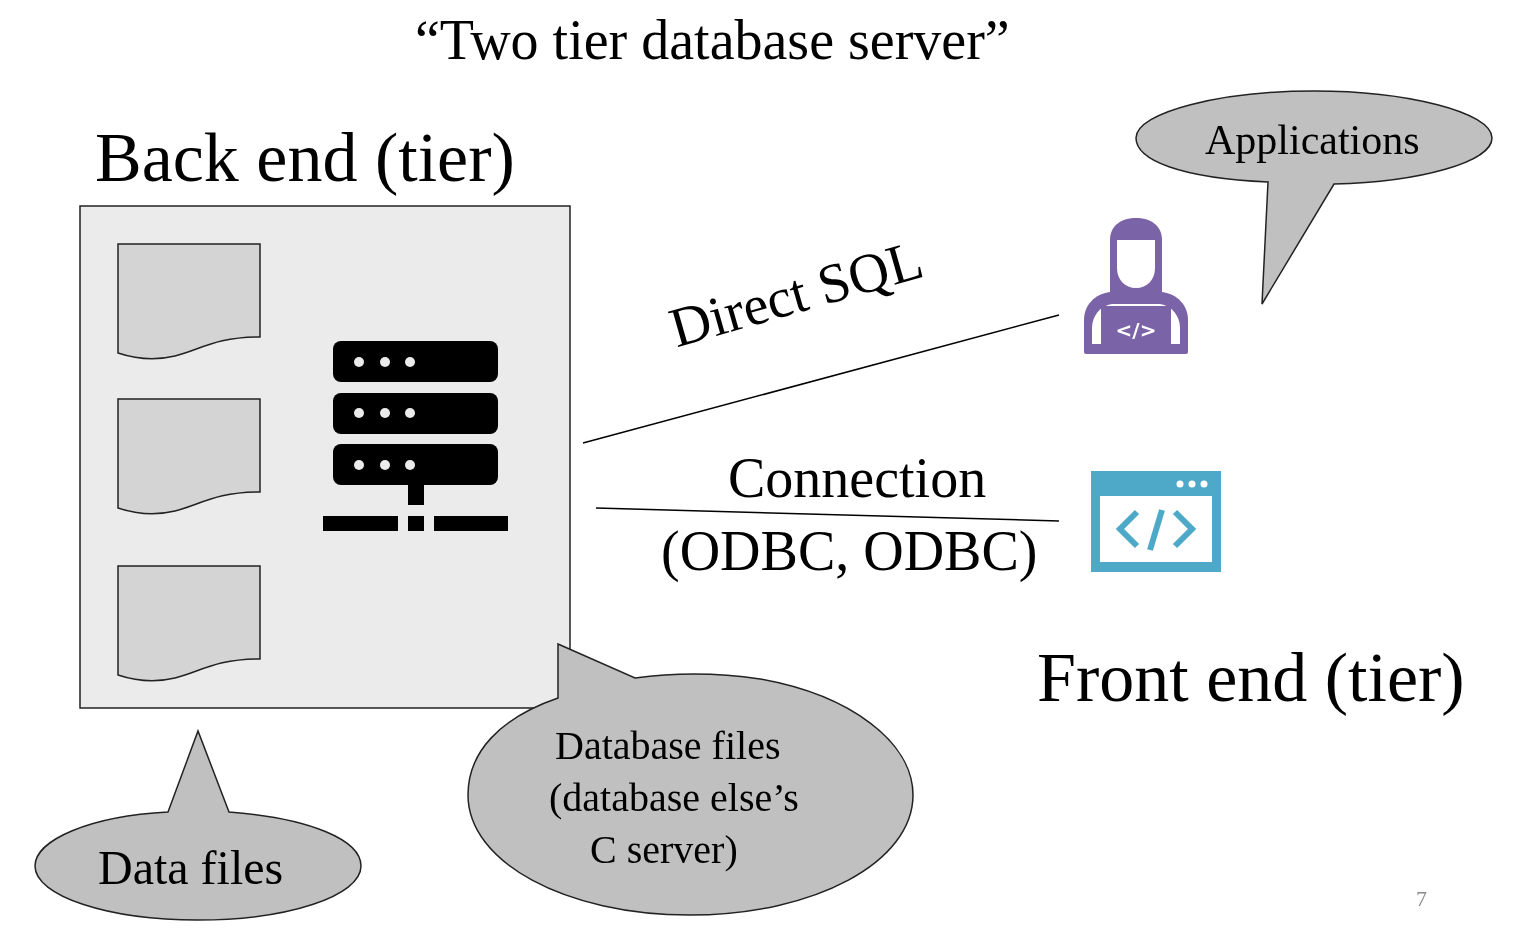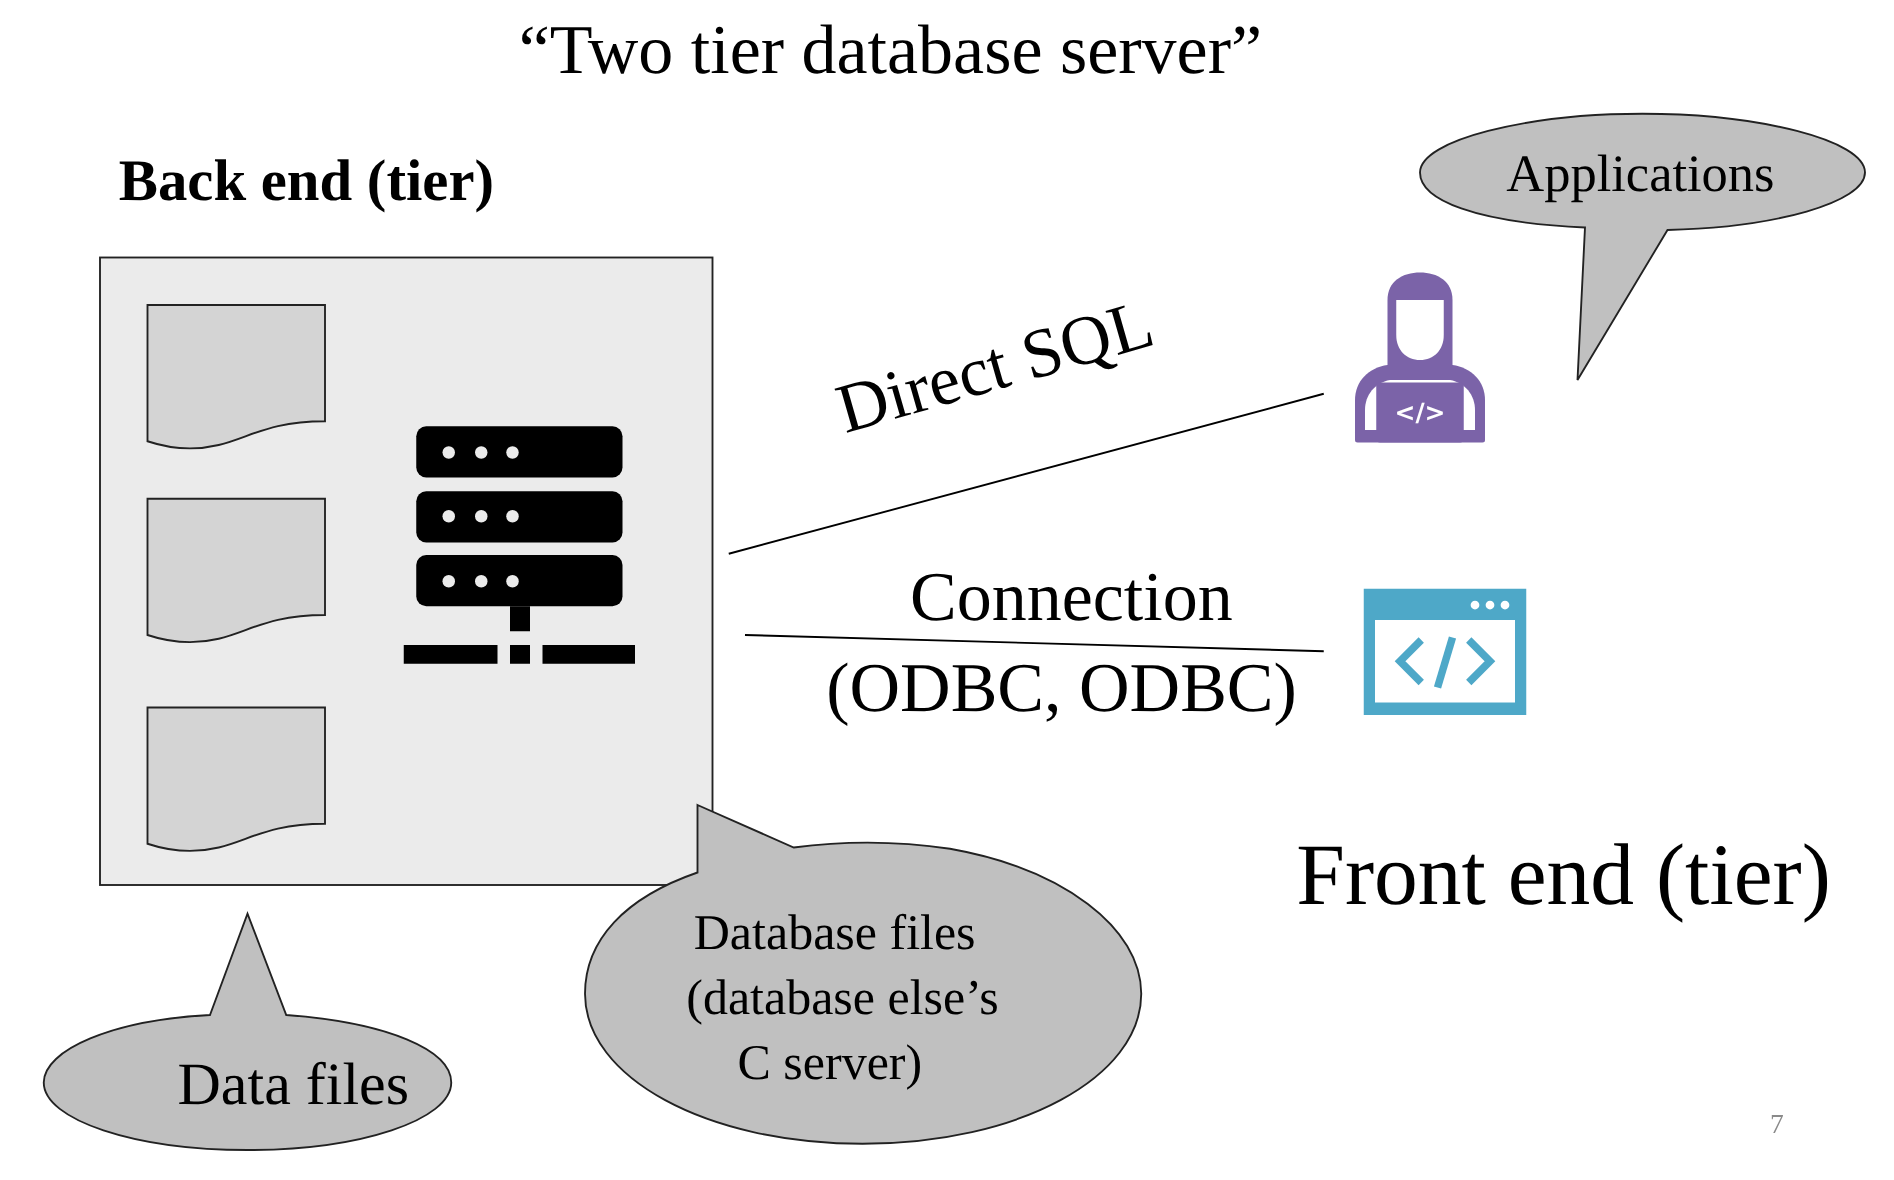--- a/index.html
+++ b/index.html
@@ -1,26 +1,26 @@
 <!DOCTYPE html>
 <html><head>
   <meta charset="utf-8">
   <style>
     html, body { margin: 0; padding: 0; background: #ffffff; }
     body { width: 1515px; height: 944px; position: relative; overflow: hidden;
            font-family: "Liberation Serif", "DejaVu Serif", serif; color: #000; }
     .txt { position: absolute; white-space: nowrap; font-family: "Liberation Serif", "DejaVu Serif", serif; }
     #title-wrap { position:absolute; left: 415px; top: 8px; font-size: 56px; }
-    #backend { left: 95px; top: 118px; font-size: 47px; font-weight: bold; }
-    #frontend { left: 1037px; top: 638px; font-size: 70px; margin-top: 23px; }
+    #backend { left: 95px; top: 118px; font-size: 70px; }
+    #frontend { left: 1037px; top: 638px; font-size: 70px; }
     #conn1 { left: 728px; top: 446px; font-size: 56px; }
     #conn2 { left: 661px; top: 519px; font-size: 56px; }
     #sql { left: 680px; top: 296px; font-size: 56px; transform-origin: left bottom; transform: rotate(-16deg); }
     #apps { left: 1205px; top: 116px; font-size: 42px; }
-    #datafiles { left: 98px; top: 840px; font-size: 48px; margin-left: 44px; }
+    #datafiles { left: 98px; top: 840px; font-size: 48px; }
     #dbs1 { left: 555px; top: 722px; font-size: 40px; }
     #dbs2 { left: 549px; top: 774px; font-size: 40px; }
     #dbs3 { left: 590px; top: 826px; font-size: 40px; }
     #pagenum { left: 1416px; top: 886px; font-size: 22px; color: #8a8a8a; }
     svg#diagram { position: absolute; left: 0; top: 0; }
   </style>
 </head>
 <body>
 
 <svg id="diagram" width="1515" height="944" viewBox="0 0 1515 944">

